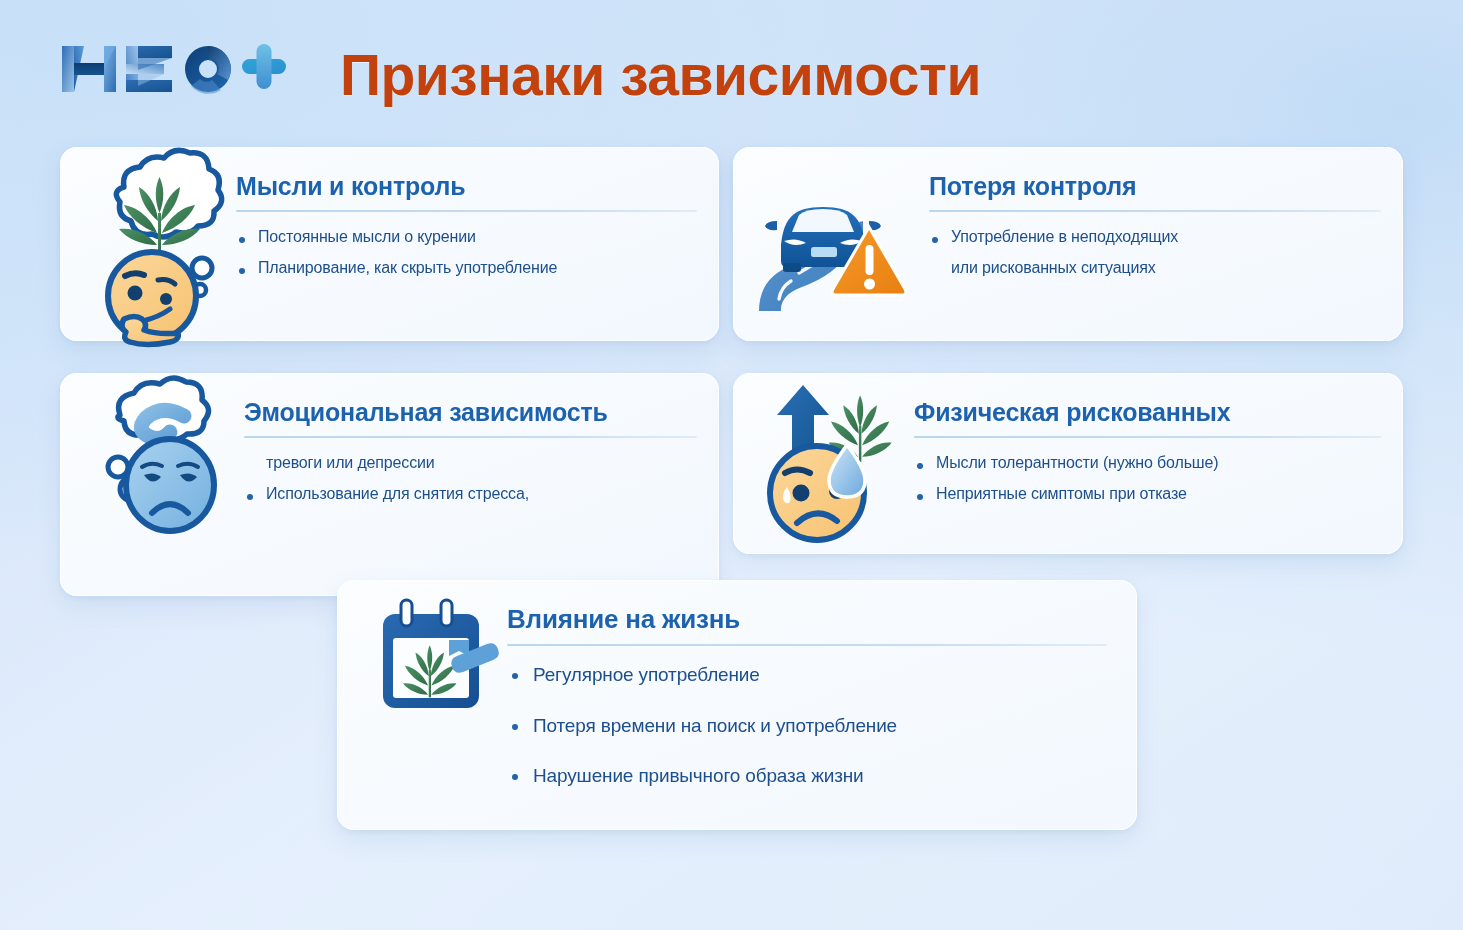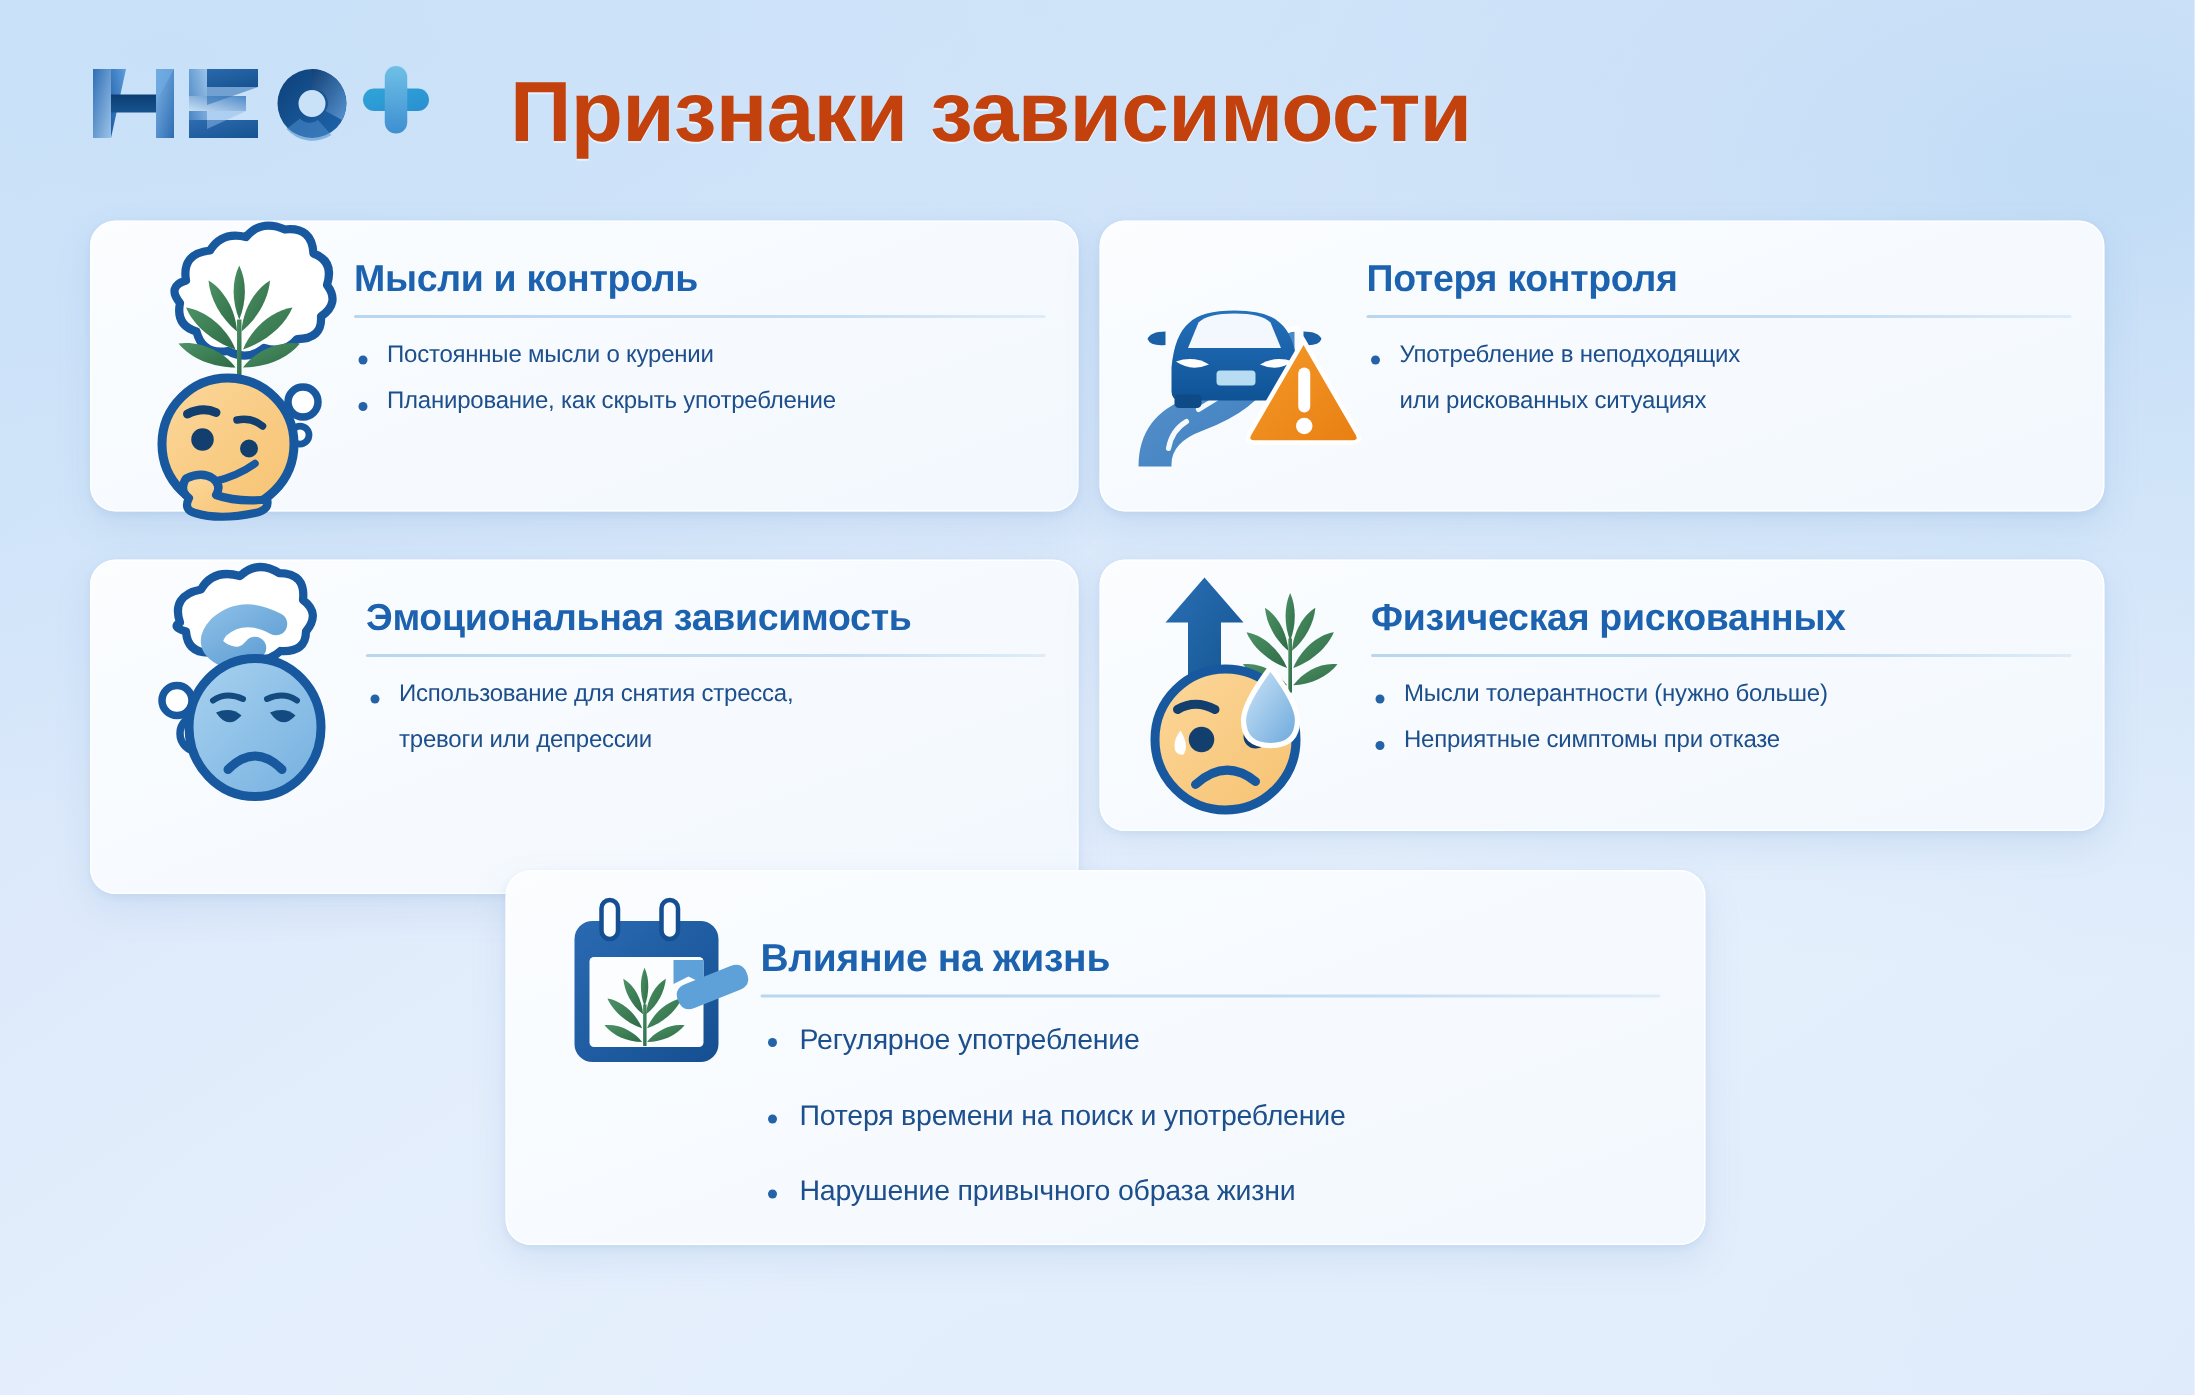--- a/index.html
+++ b/index.html
@@ -55,21 +55,21 @@
     border-radius: 17px;
     box-shadow:
       0 2px 5px rgba(84,136,196,0.10),
       0 10px 24px rgba(84,136,196,0.13),
       0 0 0 1px rgba(255,255,255,0.85) inset;
     box-sizing: border-box;
     display: flex;
     align-items: flex-start;
   }
   .card.c1 { left: 60px;  top: 147px; width: 659px; height: 194px; }
-  .card.c2 { left: 733px; top: 147px; width: 670px; height: 194px; }
+  .card.c2 { left: 733px; top: 147px; width: 670px; height: 194px; gap: 18px; }
   .card.c3 { left: 60px;  top: 373px; width: 659px; height: 223px; }
   .card.c4 { left: 733px; top: 373px; width: 670px; height: 181px; }
   .card.c5 { left: 337px; top: 580px; width: 800px; height: 250px; }
 
   .icon-slot {
     flex: 0 0 auto;
     position: relative;
   }
   .card.c1 .icon-slot { width: 152px; height: 185px; margin-left: 24px; margin-top: 10px; }
   .card.c2 .icon-slot { width: 160px; height: 160px; margin-left: 18px; margin-top: 12px; }
@@ -80,21 +80,21 @@
 
   .body-col {
     flex: 1 1 auto;
     min-width: 0;
     padding-right: 22px;
   }
   .card.c1 .body-col { padding-top: 26px; }
   .card.c2 .body-col { padding-top: 26px; }
   .card.c3 .body-col { padding-top: 26px; }
   .card.c4 .body-col { padding-top: 26px; }
-  .card.c5 .body-col { padding-top: 45px; padding-right: 30px; }
+  .card.c5 .body-col { padding-top: 26px; padding-right: 30px; }
 
   .card-title {
     font-size: 25px;
     font-weight: bold;
     color: #1c62ae;
     letter-spacing: -0.2px;
     white-space: nowrap;
     line-height: 1.05;
   }
   .card.c5 .card-title { font-size: 26px; }
@@ -364,22 +364,22 @@
         <path d="M50 86 q9 -6 20 -1" stroke="#134a80" stroke-width="4" fill="none" stroke-linecap="round"></path>
         <path d="M86 85 q11 -5 20 1" stroke="#134a80" stroke-width="4" fill="none" stroke-linecap="round"></path>
 
         <path d="M60 132 q18 -18 36 0" stroke="#17589f" stroke-width="6" fill="none" stroke-linecap="round"></path>
       </svg>
     </div>
     <div class="body-col">
       <div class="card-title">Эмоциональная зависимость</div>
       <div class="divider"></div>
       <ul class="bullets">
+        <li style="padding-left:22px;"><span>тревоги или депрессии</span></li>
         <li><span class="dot"></span><span>Использование для снятия стресса,</span></li>
-        <li style="padding-left:22px;"><span>тревоги или депрессии</span></li>
       </ul>
     </div>
   </div>
 
   <div class="card c4">
     <div class="icon-slot">
       <svg viewBox="0 0 155 165" width="155" height="165">
         <defs>
           <linearGradient id="arrB" x1="0" y1="0" x2="1" y2="1">
             <stop offset="0" stop-color="#2a6fb6"></stop>

